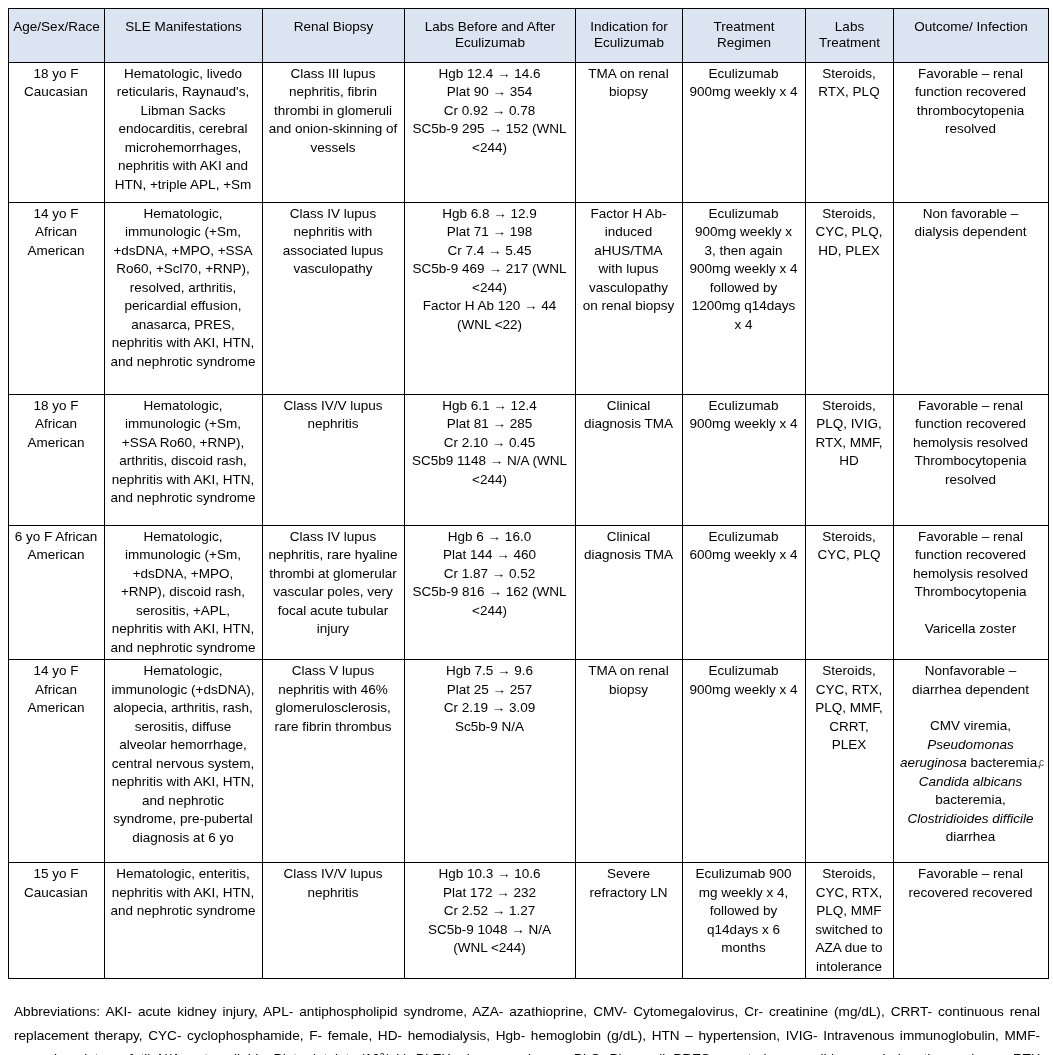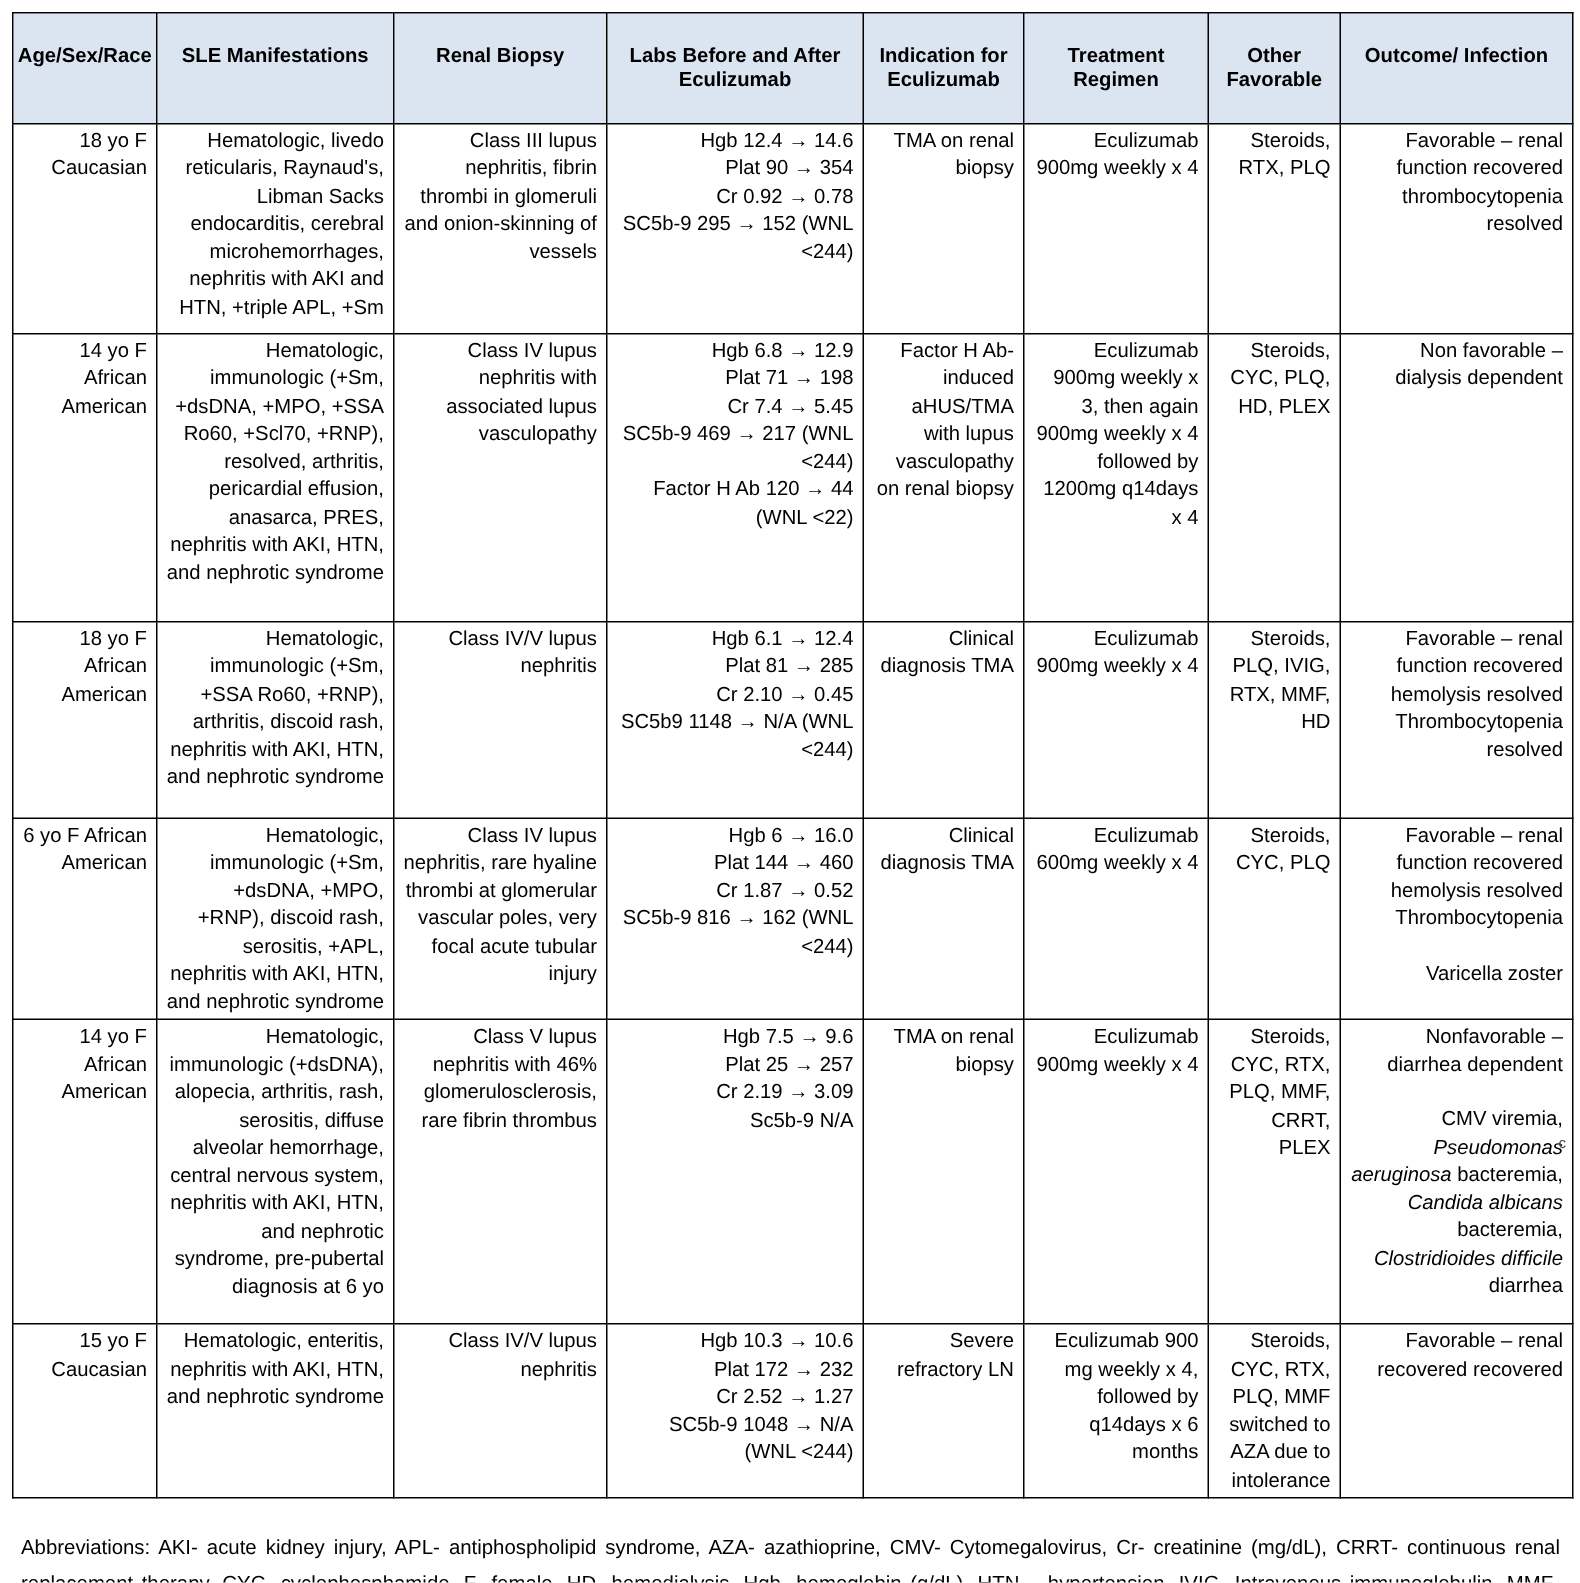--- a/index.html
+++ b/index.html
@@ -20,29 +20,29 @@
   }
   th, td {
     border: 1px solid #000;
     vertical-align: top;
     font-size: 13.5px;
     overflow: hidden;
   }
   thead tr { height: 35px; }
   th {
     background: #dbe5f1;
-    font-weight: bold;
+    font-weight: normal;
     text-align: center;
-    padding: 20px 2px;
+    padding: 10px 2px;
     line-height: 1.22;
   }
   td {
     padding: 2px 6px 2px 5px;
     line-height: 1.37;
-    text-align: right;
+    text-align: center;
   }
   td p { margin: 0; }
   td p.blank { height: 18px; }
   td i { font-style: italic; }
   .c0 { width: 96px; }
   .c1 { width: 158px; }
   .c2 { width: 142px; }
   .c3 { width: 171px; }
   .c4 { width: 107px; }
   .c5 { width: 123px; }
@@ -83,21 +83,21 @@
       <col class="c7">
   </colgroup>
   <thead>
     <tr data-name="header-row">
         <th data-name="column-header">Age/Sex/Race</th>
         <th data-name="column-header">SLE Manifestations</th>
         <th data-name="column-header">Renal Biopsy</th>
         <th data-name="column-header">Labs Before and After Eculizumab</th>
         <th data-name="column-header">Indication for Eculizumab</th>
         <th data-name="column-header">Treatment Regimen</th>
-        <th data-name="column-header">Other Favorable</th>
+        <th data-name="column-header">Labs Treatment</th>
         <th data-name="column-header">Outcome/ Infection</th>
       </tr>
   </thead>
   <tbody data-name="table-body">
       <tr data-name="table-row">
         <td data-name="table-cell">
           <p><span>18 yo F Caucasian</span></p>
         </td>
         <td data-name="table-cell">
           <p><span>Hematologic, livedo reticularis, Raynaud's, Libman Sacks endocarditis, cerebral microhemorrhages, nephritis with AKI and HTN, +triple APL, +Sm</span></p>

